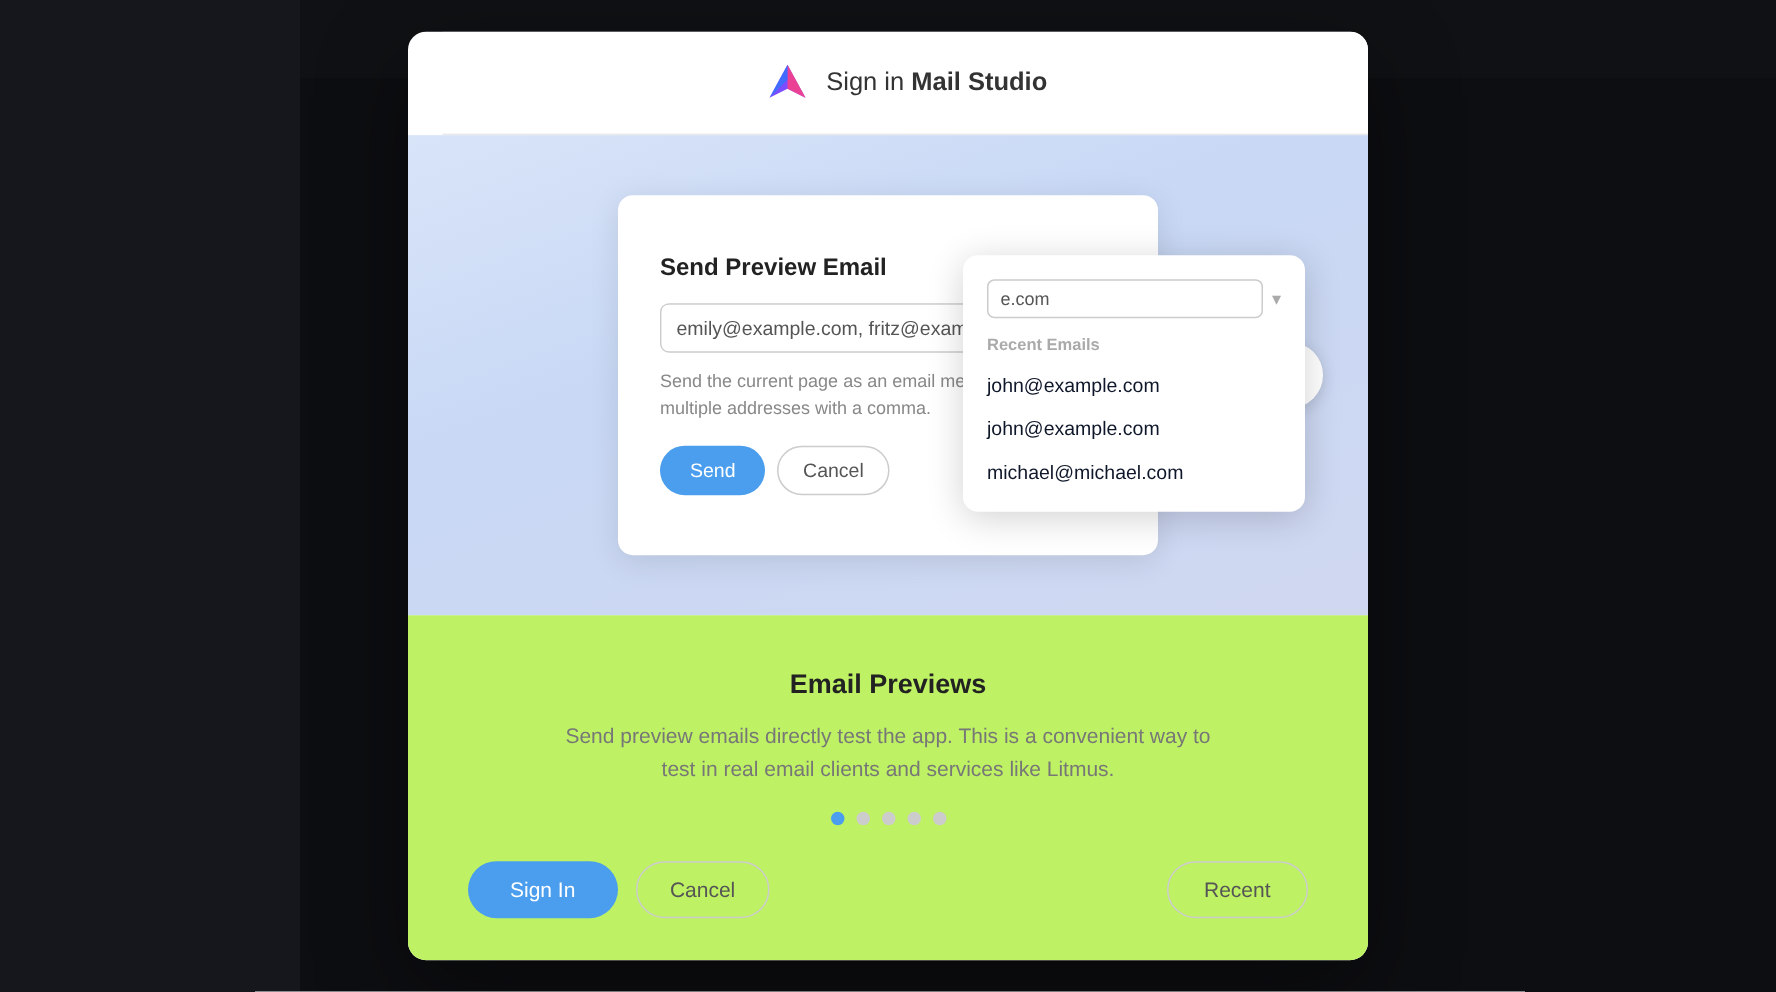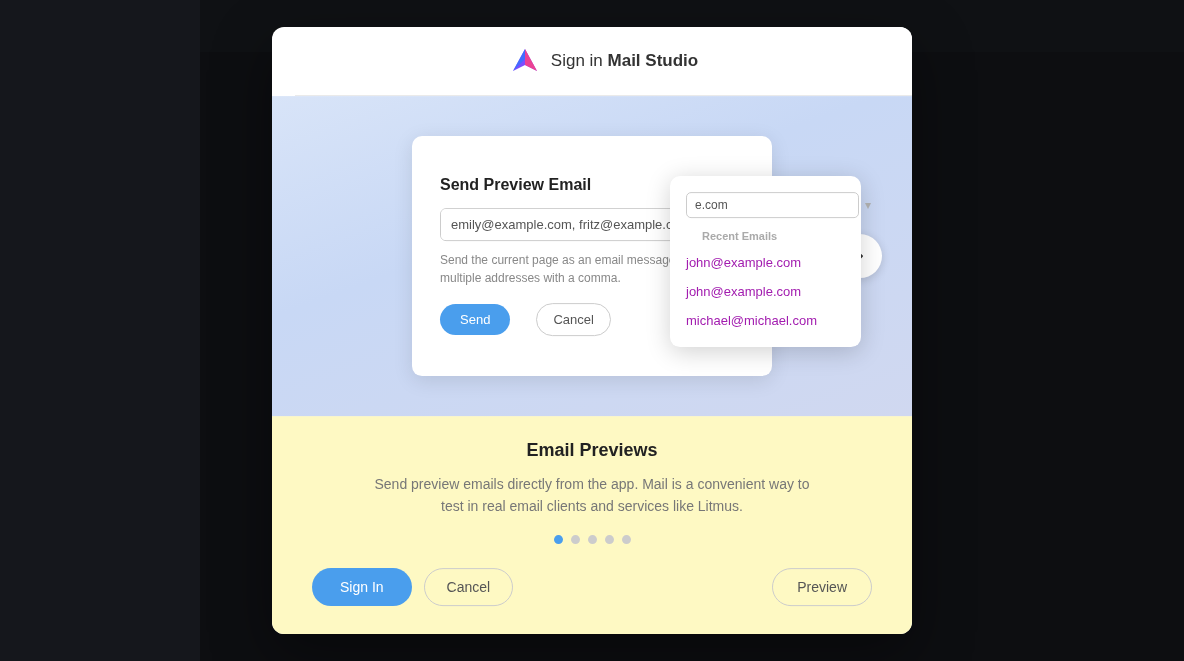--- a/index.html
+++ b/index.html
@@ -125,22 +125,21 @@
 
     .preview-card-desc {
       font-size: 12px;
       color: #888;
       margin-bottom: 16px;
       line-height: 1.5;
     }
 
     .card-buttons {
       display: flex;
-      gap: 26px;
-      align-items: center;
+      gap: 8px;
     }
 
     .btn-send {
       background: #4a9eed;
       color: #fff;
       border: none;
       border-radius: 20px;
       padding: 8px 20px;
       font-size: 13px;
       cursor: pointer;
@@ -154,25 +153,25 @@
       border-radius: 20px;
       padding: 8px 16px;
       font-size: 13px;
       cursor: pointer;
     }
 
     
     .dropdown-popup {
       position: absolute;
       top: 80px;
-      left: 398px;
+      left: 370px;
       background: #fff;
       border-radius: 10px;
       box-shadow: 0 4px 24px rgba(0,0,0,0.18);
-      width: 191px;
+      width: 228px;
       padding: 12px 0;
       z-index: 5;
     }
 
     .dropdown-popup-header {
       display: flex;
       align-items: center;
       justify-content: space-between;
       padding: 4px 16px 8px;
     }
@@ -189,28 +188,28 @@
     .dropdown-popup-arrow {
       margin-left: 6px;
       color: #aaa;
       font-size: 12px;
     }
 
     .dropdown-popup-section {
       font-size: 11px;
       color: #aaa;
       font-weight: 600;
-      padding: 4px 32px 6px;
+      padding: 4px 16px 6px;
       text-transform: none;
     }
 
     .dropdown-popup-item {
       padding: 7px 16px;
       font-size: 13px;
-      color: #a21caf;
+      color: #0f172a;
       cursor: pointer;
     }
 
     
     .next-btn {
       position: absolute;
       right: 30px;
       top: 50%;
       transform: translateY(-50%);
       width: 44px;
@@ -220,22 +219,22 @@
       display: flex;
       align-items: center;
       justify-content: center;
       cursor: pointer;
       box-shadow: 0 2px 10px rgba(0,0,0,0.15);
       z-index: 3;
     }
 
     
     .modal-bottom {
-      background: #fef9c3;
-      padding: 24px 40px 24px;
+      background: #bef264;
+      padding: 36px 40px 24px;
       text-align: center;
     }
 
     .modal-bottom-title {
       font-size: 18px;
       font-weight: 700;
       color: #222;
       margin-bottom: 12px;
     }
 
@@ -396,32 +395,32 @@
     <div class="next-btn">
       <svg width="16" height="16" viewBox="0 0 16 16" fill="none" xmlns="http://www.w3.org/2000/svg">
         <path d="M6 4l4 4-4 4" stroke="#333" stroke-width="2" stroke-linecap="round" stroke-linejoin="round"></path>
       </svg>
     </div>
 
   </div>
 
   <div class="modal-bottom">
     <div class="modal-bottom-title">Email Previews</div>
-    <div class="modal-bottom-desc">Send preview emails directly from the app. Mail is a convenient way to test in real email clients and services like Litmus.</div>
+    <div class="modal-bottom-desc">Send preview emails directly test the app. This is a convenient way to test in real email clients and services like Litmus.</div>
 
     <div class="dots">
       <div class="dot active"></div>
       <div class="dot"></div>
       <div class="dot"></div>
       <div class="dot"></div>
       <div class="dot"></div>
     </div>
 
     <div class="modal-footer">
       <div class="footer-left">
         <button class="btn-signin">Sign In</button>
         <button class="btn-cancel-main">Cancel</button>
       </div>
-      <button class="btn-pricing">Preview</button>
+      <button class="btn-pricing">Recent</button>
     </div>
   </div>
 
 </div>
 
 </body></html>

